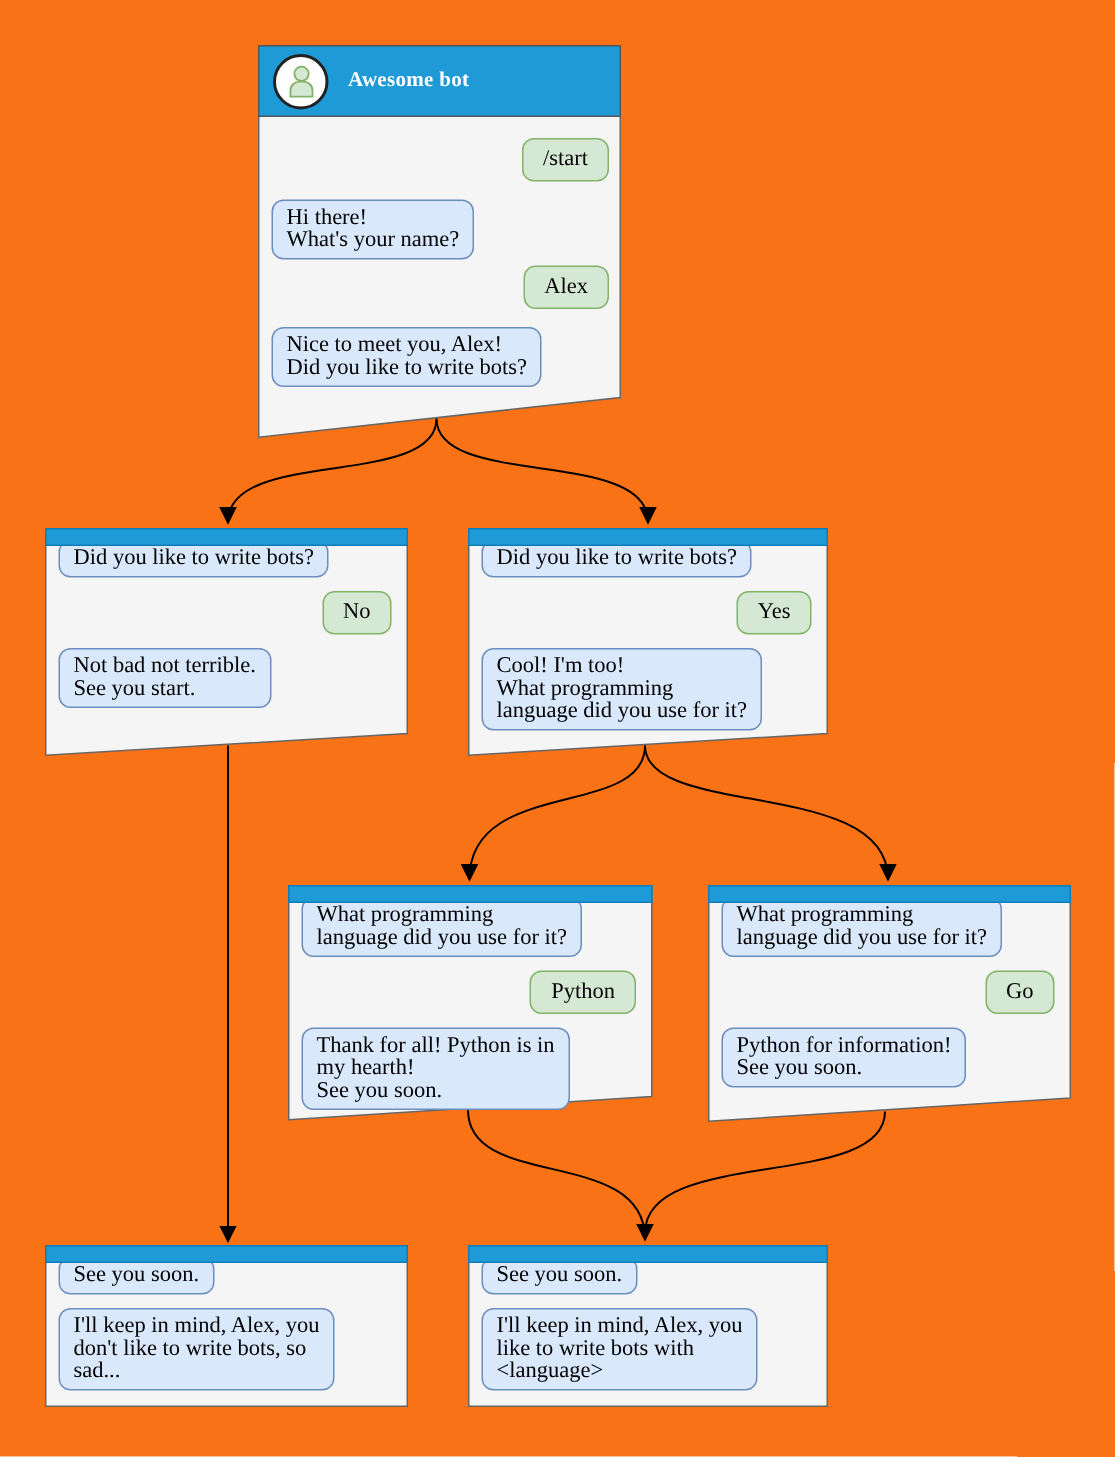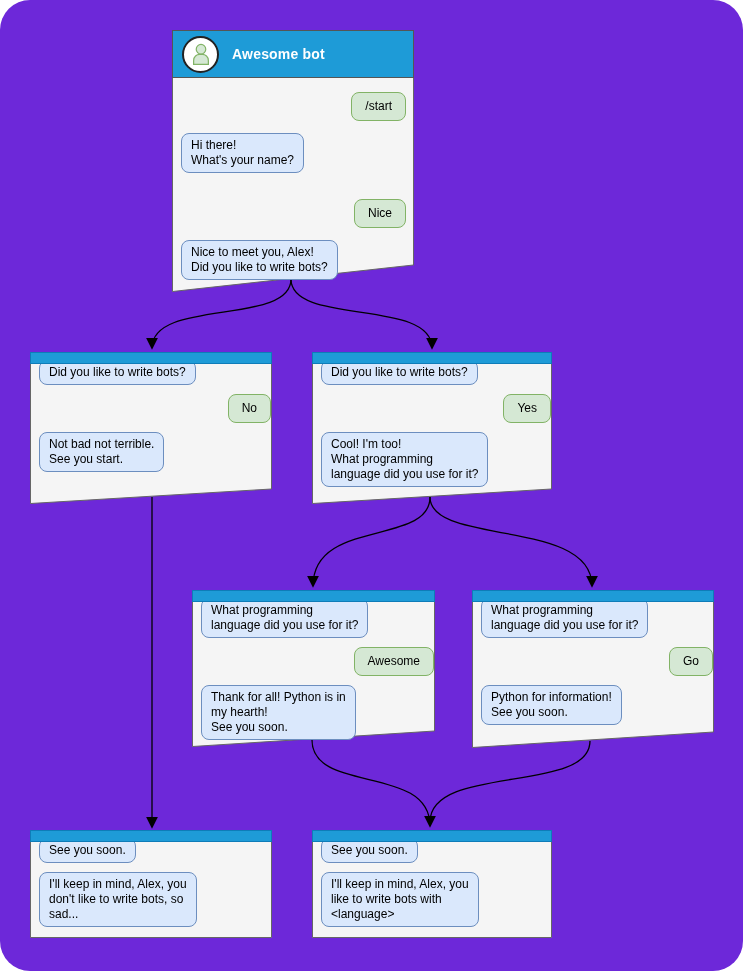--- a/index.html
+++ b/index.html
@@ -1,18 +1,18 @@
 <!DOCTYPE html>
 <html style="--header-blue: #1E9BD7; --header-blue-border: #0E7CB8; --box-fill: #F5F5F5; --box-border: #666666; --bot-bubble-fill: #DAE8FC; --bot-bubble-border: #6C8EBF; --user-bubble-fill: #D5E8D4; --user-bubble-border: #82B366; --edge-color: #000000;"><head>
 <meta charset="utf-8">
 <style>
   html,body{margin:0;padding:0;background:#ffffff;}
   .canvas{
-    position:relative;width:743px;height:971px;background:#6d28d9;overflow:hidden;
-    font-family:Liberation Sans, sans-serif;color:#000;border-radius:30px;
+    position:relative;width:743px;height:971px;background:#f97316;overflow:hidden;
+    font-family:Liberation Serif, serif;color:#000;
   }
   svg.edges{position:absolute;left:0;top:0;z-index:1;pointer-events:none;}
   svg.edges path{pointer-events:stroke;}
   .node{position:absolute;z-index:2;}
   .node > svg.bg{position:absolute;left:0;top:0;overflow:visible;}
   .strip{
     position:absolute;top:0;left:0;right:0;height:12px;z-index:3;box-sizing:border-box;
     background:var(--header-blue,#1E9BD7);border:1px solid var(--header-blue-border,#0E7CB8);
   }
   .chat-header{
@@ -23,32 +23,32 @@
   .avatar{
     width:37px;height:37px;border-radius:50%;background:#ffffff;border:2px solid #222;
     box-sizing:border-box;display:flex;align-items:center;justify-content:center;flex:0 0 auto;
   }
   .chat-title{color:#ffffff;font-weight:bold;font-size:14px;letter-spacing:.2px;}
   .msgs{position:absolute;left:0;right:0;z-index:2;display:flex;flex-direction:column;align-items:flex-start;}
   .msgs.with-strip{top:12px;}
   .msgs.with-header{top:48px;padding-top:14px;}
   .bubble{
     box-sizing:border-box;width:fit-content;white-space:pre-line;
-    font-size:12px;line-height:15px;border-radius:8px;border:1px solid;
+    font-size:15px;line-height:15px;border-radius:8px;border:1px solid;
   }
   .bubble.bot{
     background:var(--bot-bubble-fill,#DAE8FC);border-color:var(--bot-bubble-border,#6C8EBF);
     padding:4px 9px;margin-left:9px;margin-bottom:9px;align-self:flex-start;
   }
   .bubble.user{
     background:var(--user-bubble-fill,#D5E8D4);border-color:var(--user-bubble-border,#82B366);
-    padding:6px 13px;min-width:34px;margin-right:1px;margin-bottom:9px;align-self:flex-end;
+    padding:6px 13px;min-width:34px;margin-right:11px;margin-bottom:9px;align-self:flex-end;
   }
   .bubble.tuck{margin-top:-4px;}
-  .msgs.with-header .bubble.bot{margin-bottom:26px;}
+  .msgs.with-header .bubble.bot{margin-bottom:4px;}
   .msgs.with-header .bubble.user{margin-right:8px;margin-bottom:12px;}
 </style>
 </head>
 <body>
 
 <div class="canvas">
 
   <svg class="edges" width="743" height="971">
     <defs>
       <marker id="arw" viewBox="0 0 10 10" refX="8.5" refY="5" markerWidth="9" markerHeight="9" orient="auto">
@@ -74,21 +74,21 @@
           <circle cx="15" cy="9.5" r="5.5" fill="#D5E8D4" stroke="#82B366" stroke-width="1.4"></circle>
           <path d="M6.5,27 v-4.5 c0,-4.5 3.5,-7 7,-7 h3 c3.5,0 7,2.5 7,7 V27 z" fill="#D5E8D4" stroke="#82B366" stroke-width="1.4"></path>
         </svg>
       </span>
       <span class="chat-title">Awesome bot</span>
     </div>
     <div class="msgs with-header">
       <div class="bubble user">/start</div>
       <div class="bubble bot">Hi there!
 What's your name?</div>
-      <div class="bubble user">Nice</div>
+      <div class="bubble user">Alex</div>
       <div class="bubble bot">Nice to meet you, Alex!
 Did you like to write bots?</div>
     </div>
   </div>
 
   <div class="node" style="left:30px;top:352px;width:242px;height:152px;">
     <svg class="bg" width="242" height="152">
       <polygon points="0.5,0.5 241.5,0.5 241.5,137 0.5,151.5" fill="#F5F5F5" stroke="#666666" stroke-width="1"></polygon>
     </svg>
     <div class="strip"></div>
@@ -115,21 +115,21 @@
   </div>
 
   <div class="node" style="left:192px;top:590px;width:243px;height:157px;">
     <svg class="bg" width="243" height="157">
       <polygon points="0.5,0.5 242.5,0.5 242.5,141 0.5,156.5" fill="#F5F5F5" stroke="#666666" stroke-width="1"></polygon>
     </svg>
     <div class="strip"></div>
     <div class="msgs with-strip">
       <div class="bubble bot tuck">What programming
 language did you use for it?</div>
-      <div class="bubble user">Awesome</div>
+      <div class="bubble user">Python</div>
       <div class="bubble bot">Thank for all! Python is in
 my hearth!
 See you soon.</div>
     </div>
   </div>
 
   <div class="node" style="left:472px;top:590px;width:242px;height:158px;">
     <svg class="bg" width="242" height="158">
       <polygon points="0.5,0.5 241.5,0.5 241.5,142 0.5,157.5" fill="#F5F5F5" stroke="#666666" stroke-width="1"></polygon>
     </svg>

